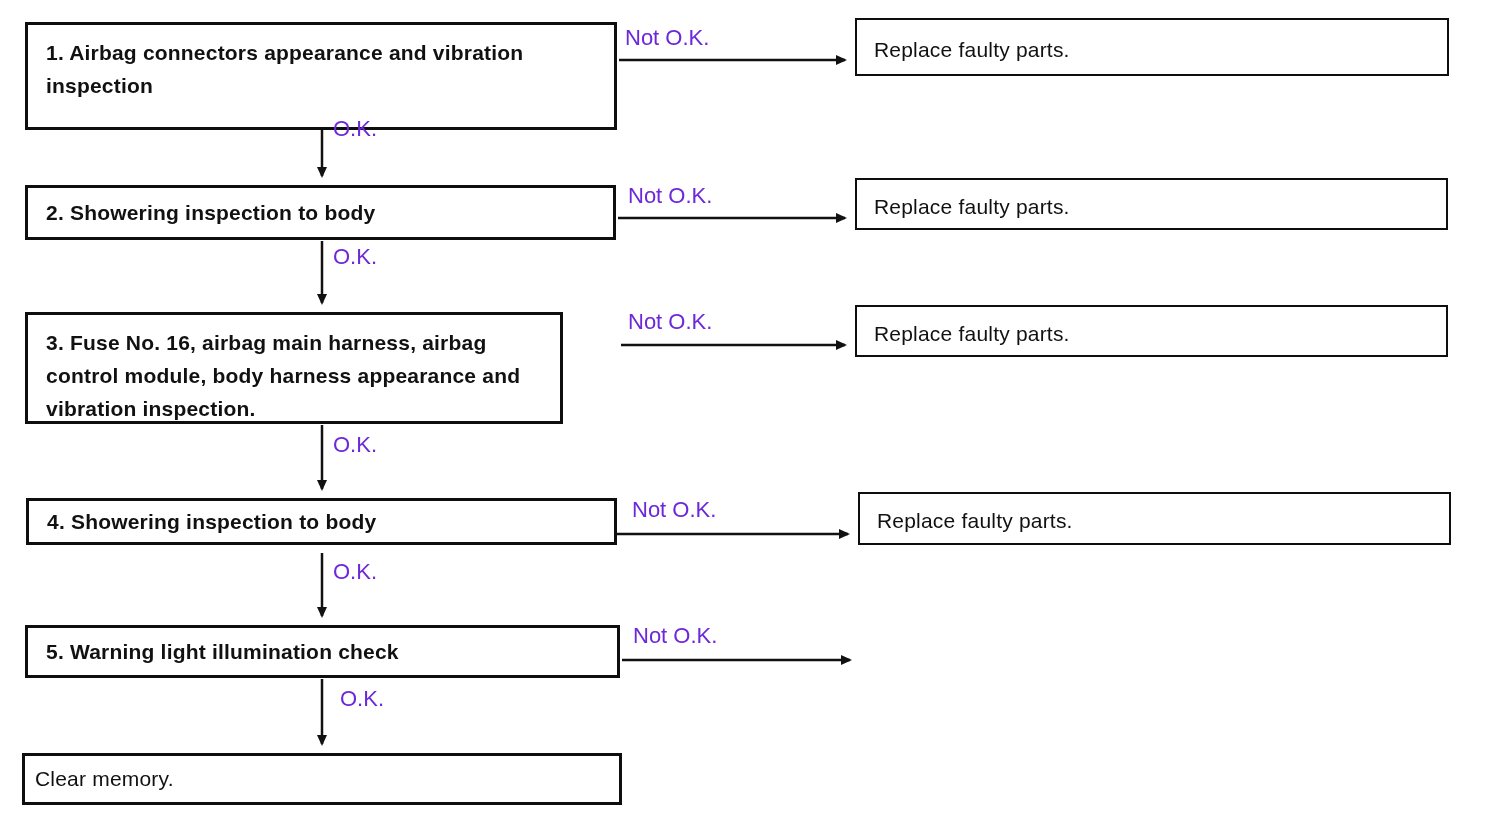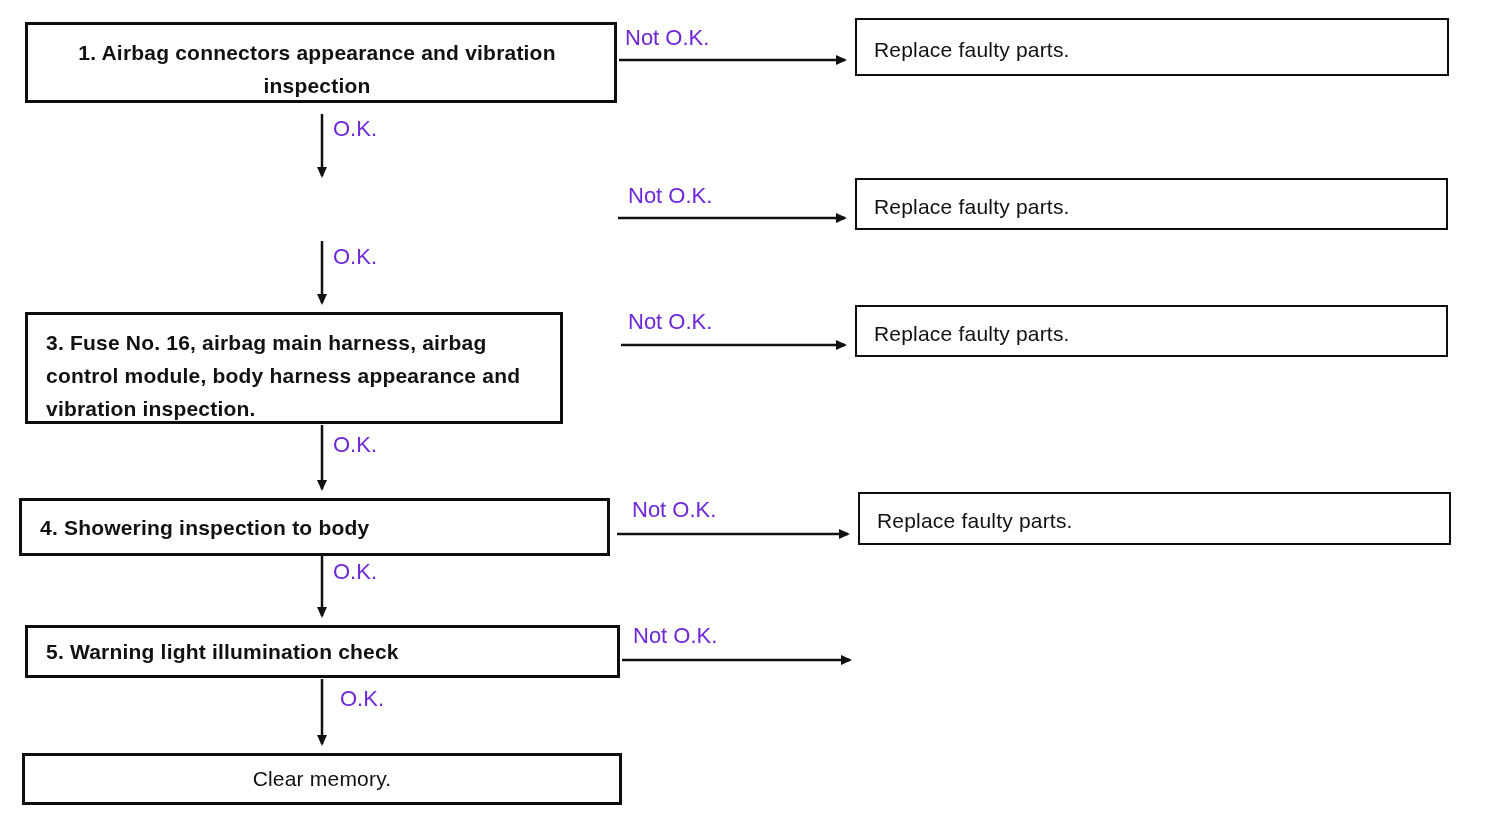--- a/index.html
+++ b/index.html
@@ -43,21 +43,20 @@
     border: 2.5px solid #0e0e0e;
     font-weight: 400;
     align-items: center;
     padding: 6px 14px 0 17px;
     line-height: 1.25;
   }
   .final-box {
     border: 3px solid #0e0e0e;
     font-weight: 400;
     align-items: center;
-    justify-content: center;
     text-align: center;
     padding: 0 10px;
   }
   .flow-label {
     position: absolute;
     font-size: 22px;
     font-weight: 400;
     line-height: 1.1;
     white-space: nowrap;
     color: #6d28d9;
@@ -93,30 +92,33 @@
     <line x1="322" y1="553" x2="322" y2="616" marker-end="url(#arrowhead)"></line>
     <line x1="322" y1="679" x2="322" y2="744" marker-end="url(#arrowhead)"></line>
 
     <line x1="619" y1="60" x2="845" y2="60" marker-end="url(#arrowhead)"></line>
     <line x1="618" y1="218" x2="845" y2="218" marker-end="url(#arrowhead)"></line>
     <line x1="621" y1="345" x2="845" y2="345" marker-end="url(#arrowhead)"></line>
     <line x1="617" y1="534" x2="848" y2="534" marker-end="url(#arrowhead)"></line>
     <line x1="622" y1="660" x2="850" y2="660" marker-end="url(#arrowhead)"></line>
   </svg>
 
-  <div class="box step-box" style="left:25px; top:22px; width:592px; height:81px;text-align:center;">
+  <div class="box step-box" style="left:25px; top:22px; width:592px; height:108px;">
     <span>1. Airbag connectors appearance and vibration inspection</span>
   </div>
 
+  <div class="box step-box single-line" style="left:25px; top:185px; width:591px; height:55px;">
+    <span>2. Showering inspection to body</span>
+  </div>
 
   <div class="box step-box" style="left:25px; top:312px; width:538px; height:112px;">
     <span>3. Fuse No. 16, airbag main harness, airbag control module, body harness appearance and vibration inspection.</span>
   </div>
 
-  <div class="box step-box single-line" style="left:19px; top:498px; width:591px; height:58px;align-items:center;">
+  <div class="box step-box single-line" style="left:26px; top:498px; width:591px; height:47px;align-items:center;">
     <span>4. Showering inspection to body</span>
   </div>
 
   <div class="box step-box single-line" style="left:25px; top:625px; width:595px; height:53px;">
     <span>5. Warning light illumination check</span>
   </div>
 
   <div class="box final-box" style="left:22px; top:753px; width:600px; height:52px;">
     <span>Clear memory.</span>
   </div>

